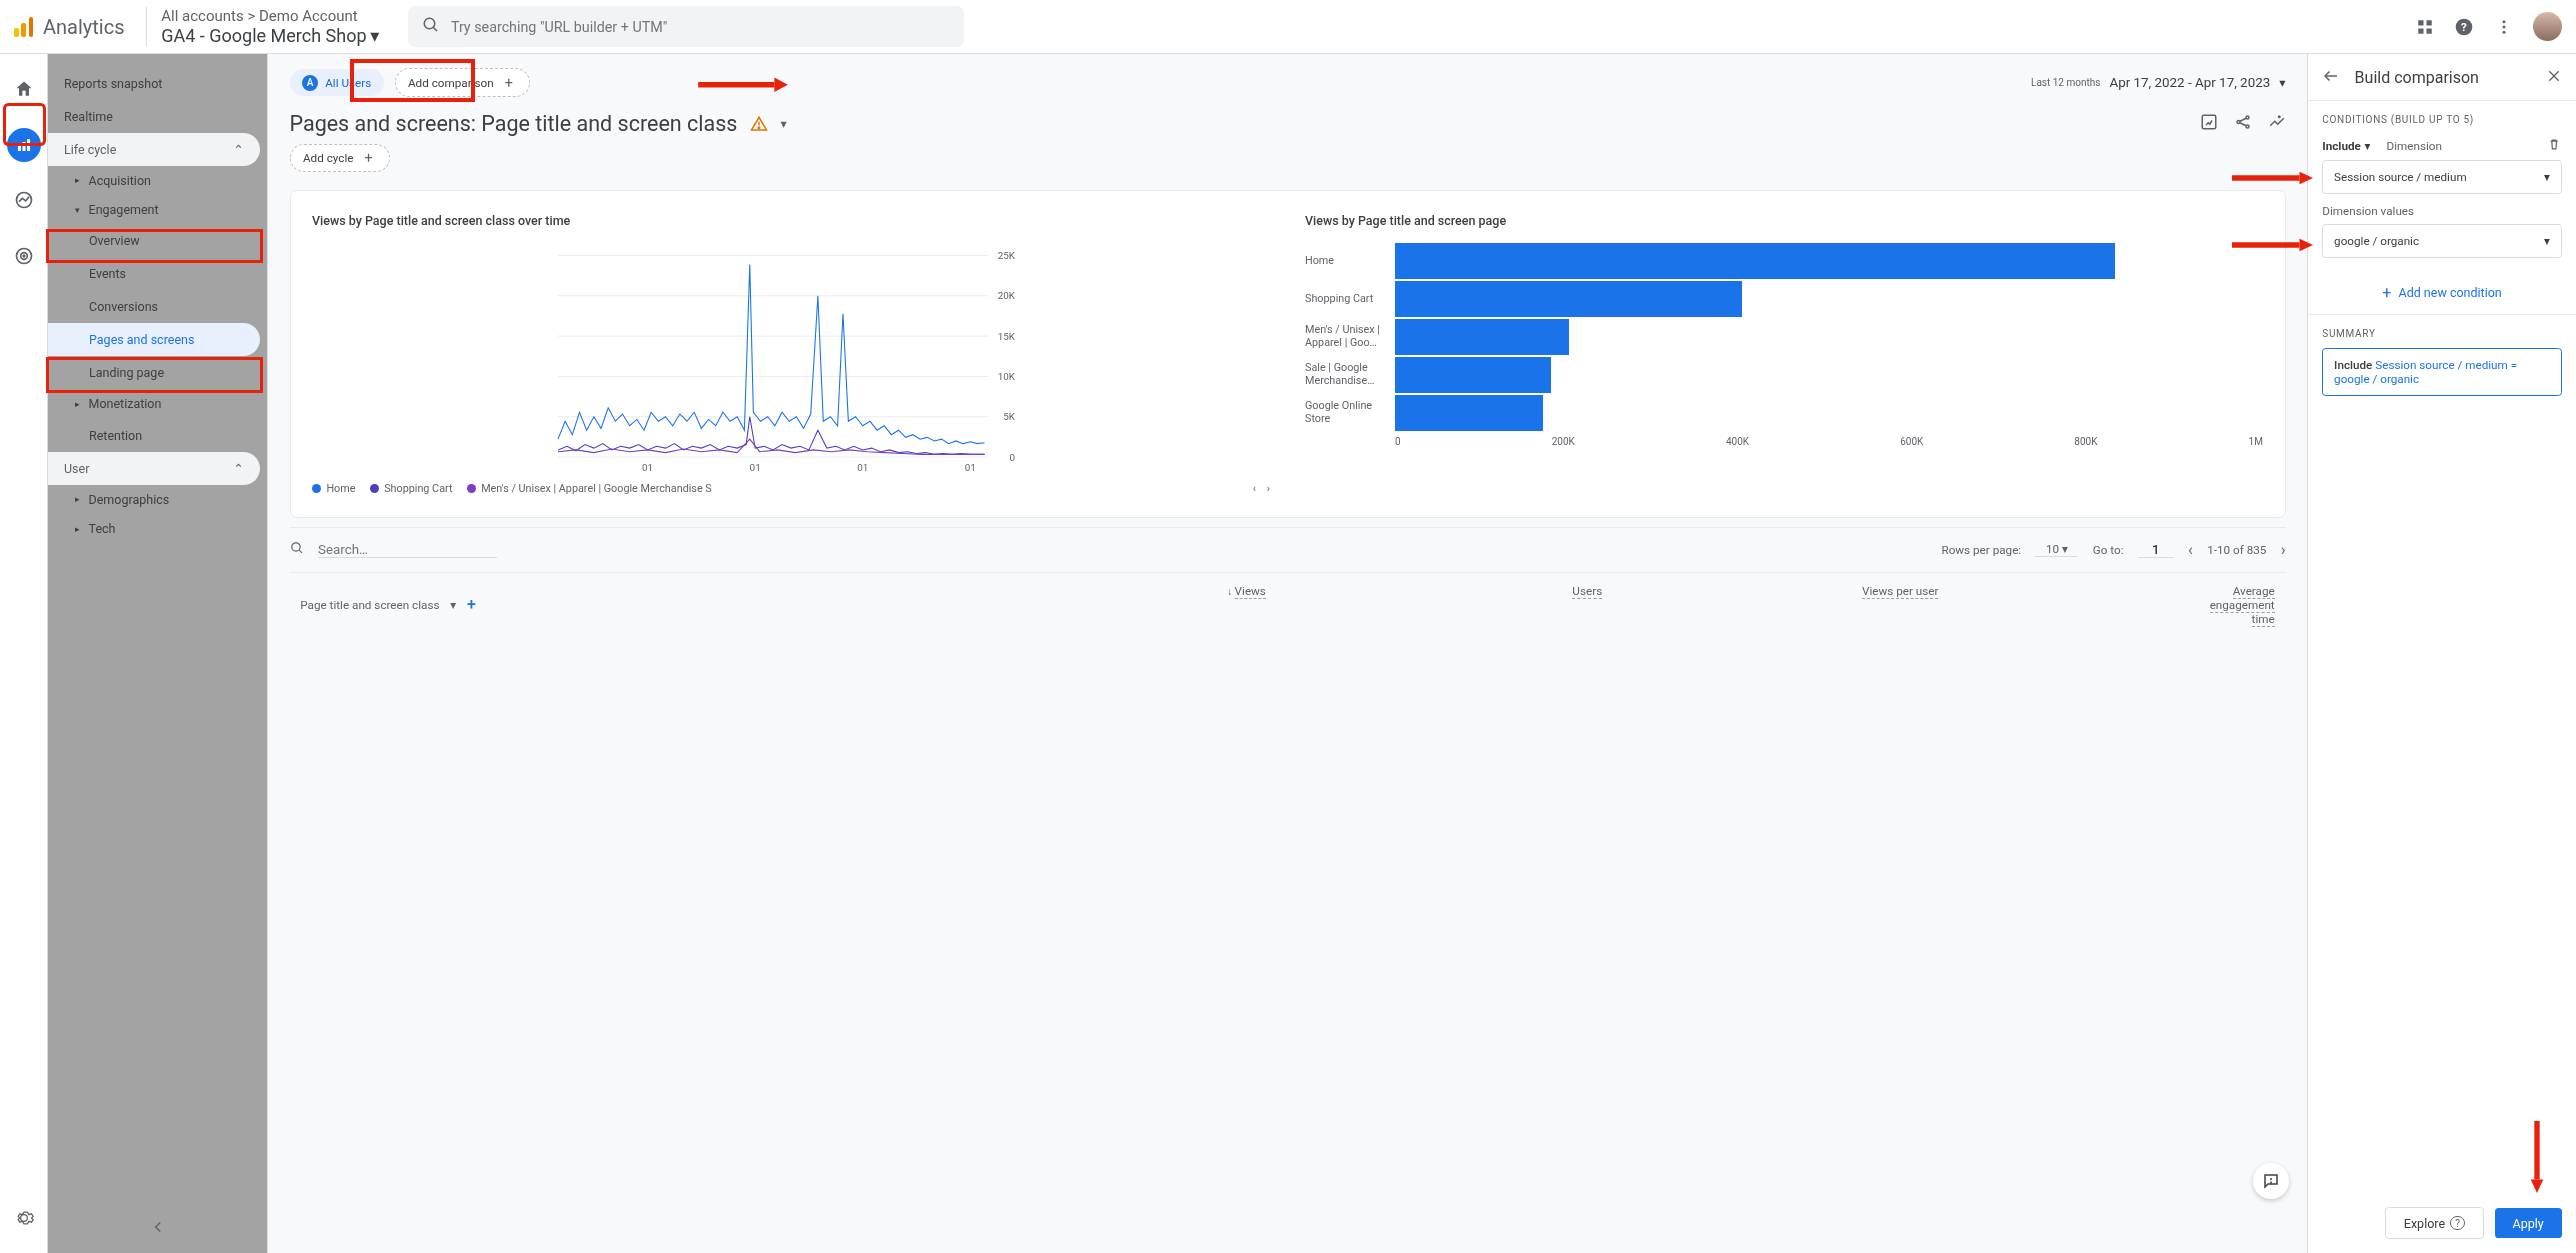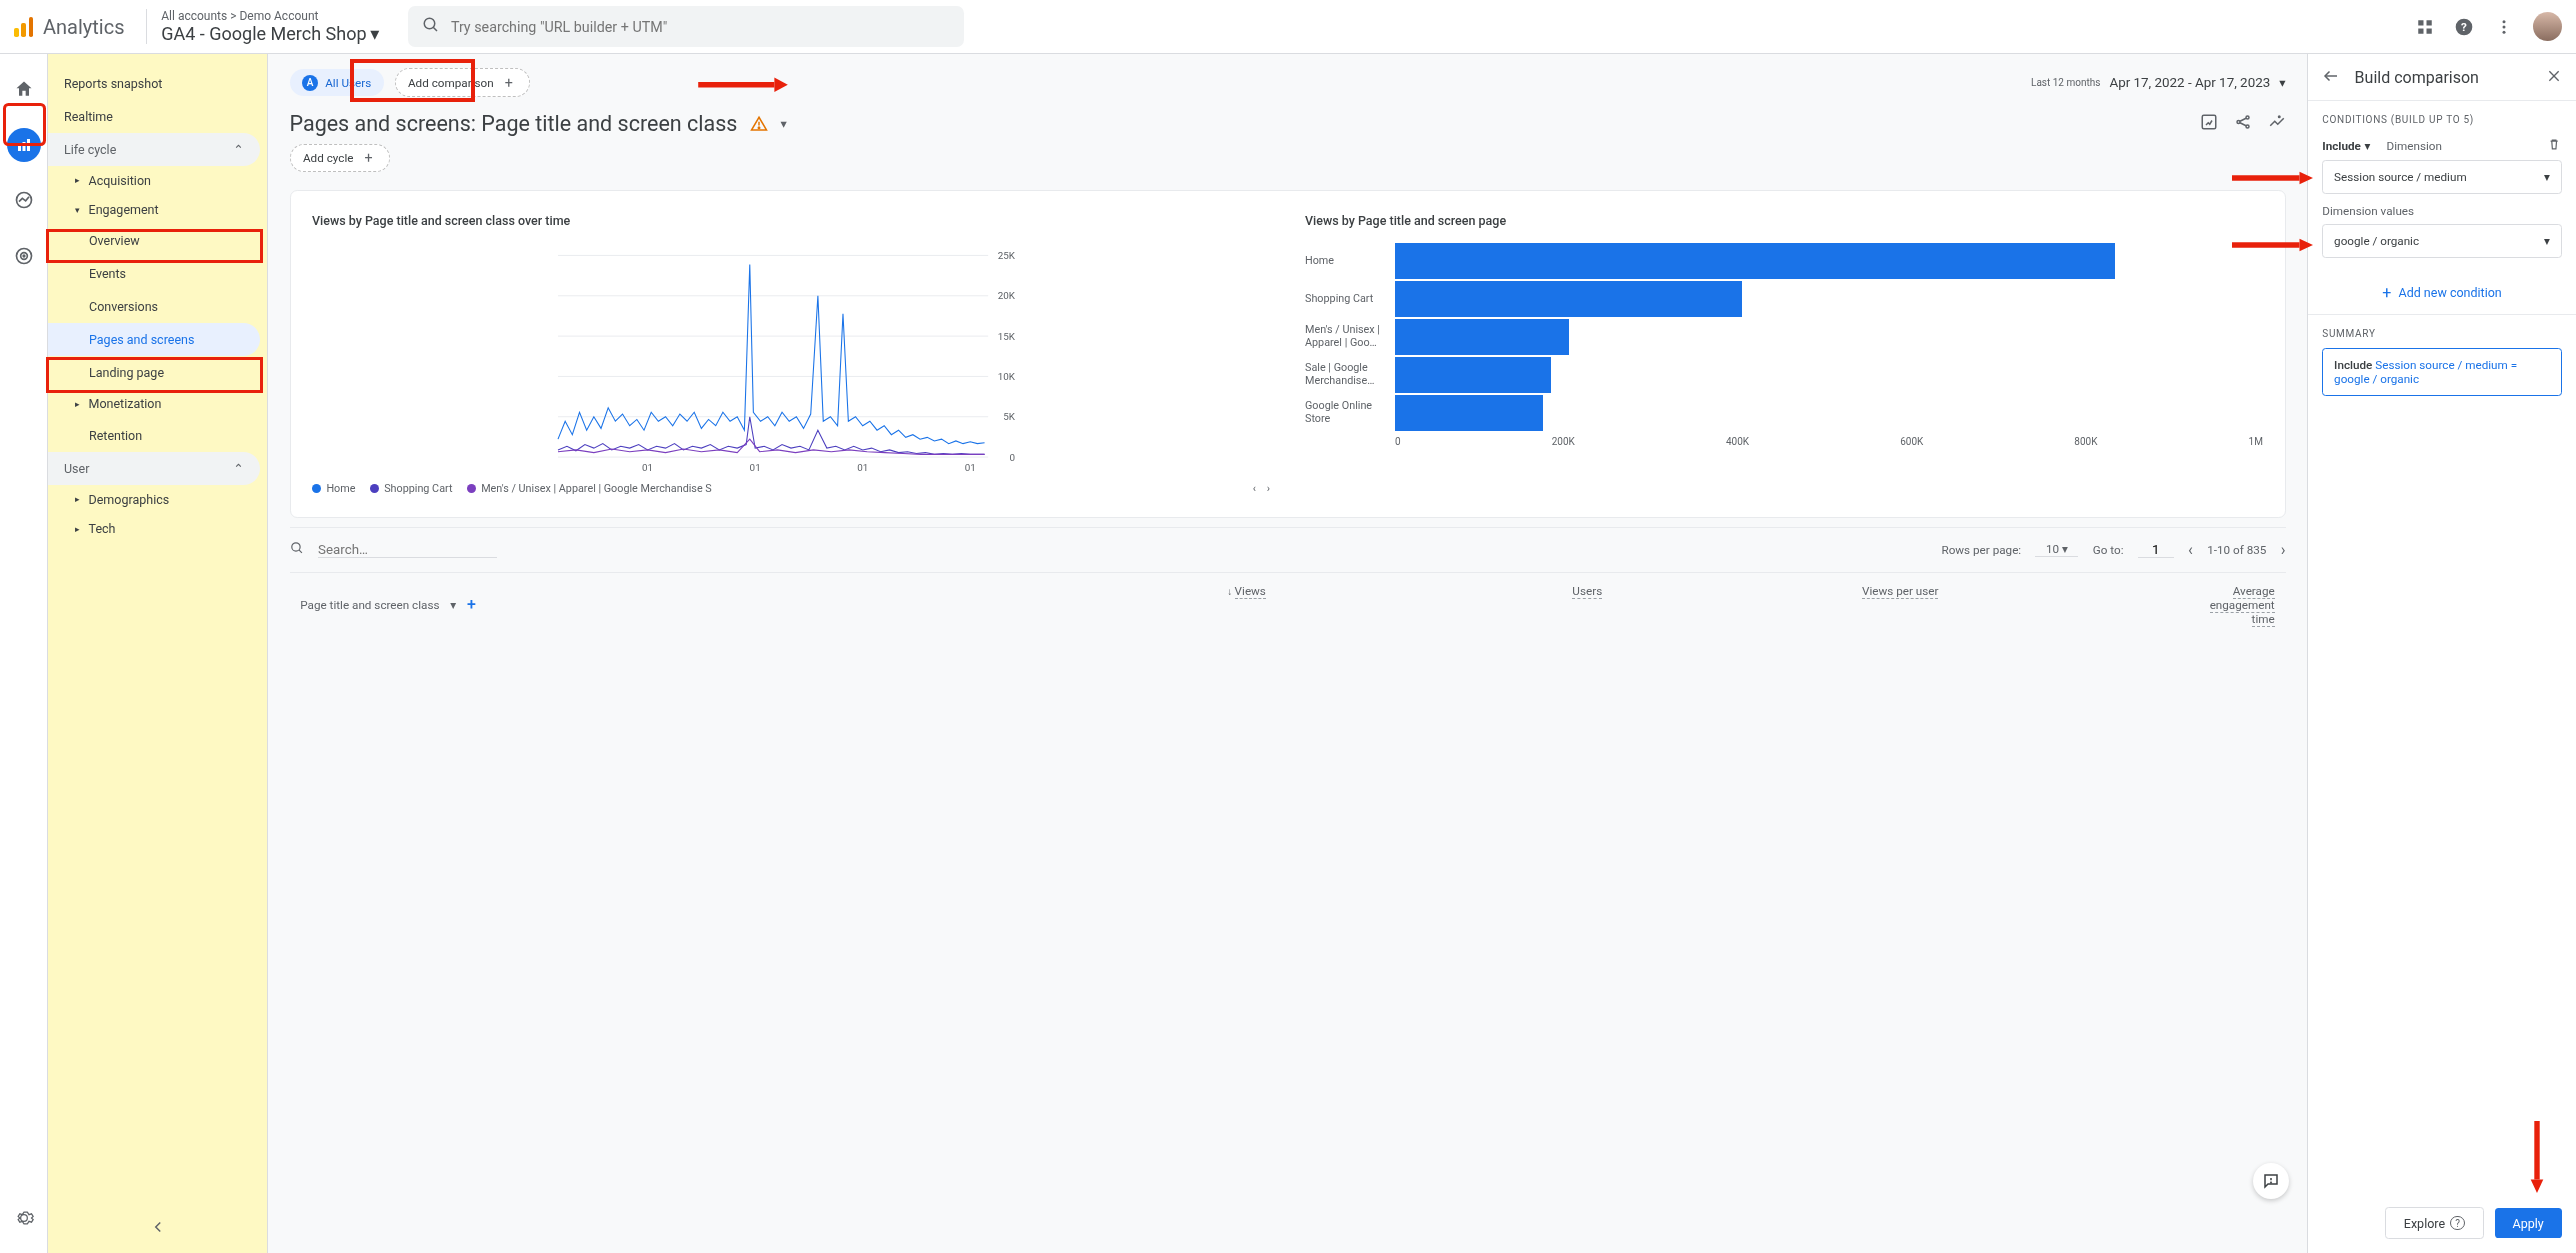--- a/index.html
+++ b/index.html
@@ -7,35 +7,35 @@
 .app{display:flex;flex-direction:column;height:100vh}
 .topbar{display:flex;align-items:center;height:54px;padding:0 14.3px;border-bottom:0.9px solid #dadce0}
 .logo{display:flex;align-items:center;gap:7.2px;margin-right:21.5px}
 .logo-icon{width:21.5px;height:21.5px;position:relative}
 .logo-icon span{position:absolute;bottom:0;width:4.5px;border-radius:1.8px}
 .logo-icon .b1{left:0;height:9px;background:#fbbc04}
 .logo-icon .b2{left:7.2px;height:14.3px;background:#f29900}
 .logo-icon .b3{left:14.3px;height:20px;background:#e37400}
 .logo-text{font-size:20px;color:#5f6368}
 .account-sel{display:flex;flex-direction:column;border-left:0.9px solid #dadce0;padding-left:14.3px;margin-right:14.3px;cursor:pointer}
-.bc{font-size:12px;color:#5f6368}
+.bc{font-size:15px;color:#5f6368}
 .bc a{text-decoration:none;color:#5f6368}
 .prop{font-size:18px;color:#3c4043;display:flex;align-items:center;gap:3.6px}
 .srch{flex:0 0 556px;height:41px;background:#f1f3f4;border-radius:7.2px;display:flex;align-items:center;padding:0 14.3px;color:#5f6368;gap:10.8px;margin-left:14.3px}
 .srch input{background:none;border:none;outline:none;font-size:14.3px;flex:1;color:#3c4043}
 .tb-right{margin-left:auto;display:flex;align-items:center;gap:18px}
 .tb-icon{width:21.5px;height:21.5px;color:#5f6368;cursor:pointer;display:flex;align-items:center;justify-content:center}
 .avatar{width:29px;height:29px;border-radius:50%;background:linear-gradient(#d7b8a8,#8a6d5f);cursor:pointer}
 .body{display:flex;flex:1;overflow:hidden}
 .rail{width:48px;border-right:0.9px solid #dadce0;display:flex;flex-direction:column;align-items:center;padding-top:18px;gap:21.5px;position:relative}
 .rail-item{width:34px;height:34px;border-radius:50%;display:flex;align-items:center;justify-content:center;cursor:pointer;color:#5f6368}
 .rail-item.active{background:#1a73e8;color:#fff}
 .rail-hl{position:absolute;top:49px;left:2.7px;width:43px;height:43px;border:3.6px solid #e8210b;border-radius:5.4px;pointer-events:none}
 .rail .gear{margin-top:auto;margin-bottom:18px}
-.sidenav{width:220px;border-right:0.9px solid #dadce0;padding-top:12.5px;position:relative;background:#fef9c3}
+.sidenav{width:220px;border-right:0.9px solid #dadce0;padding-top:12.5px;position:relative;background:#a3a3a3}
 .sn-item{padding:9px 16px;font-size:12.5px;color:#3c4043;cursor:pointer;display:flex;align-items:center;gap:9px}
 .sn-item.sub{padding-left:41px}
 .sn-item.sub2{padding-left:41px}
 .sn-sec{padding:9px 16px;font-size:12.5px;color:#5f6368;cursor:pointer;display:flex;align-items:center;justify-content:space-between;border-radius:0 21.5px 21.5px 0;margin-right:7.2px}
 .sn-sec.open{background:#f1f3f4}
 .sn-exp{padding:7.2px 16px 7.2px 27px;font-size:12.5px;color:#3c4043;cursor:pointer;display:flex;align-items:center;gap:9px}
 .sn-exp .tri{font-size:9px}
 .sn-item.sel{background:#e8f0fe;color:#1a73e8;border-radius:0 21.5px 21.5px 0;margin-right:7.2px}
 .hl-box{position:absolute;border:3.6px solid #e8210b;pointer-events:none}
 .hl-eng{top:175px;left:-1.8px;width:217px;height:34px}

